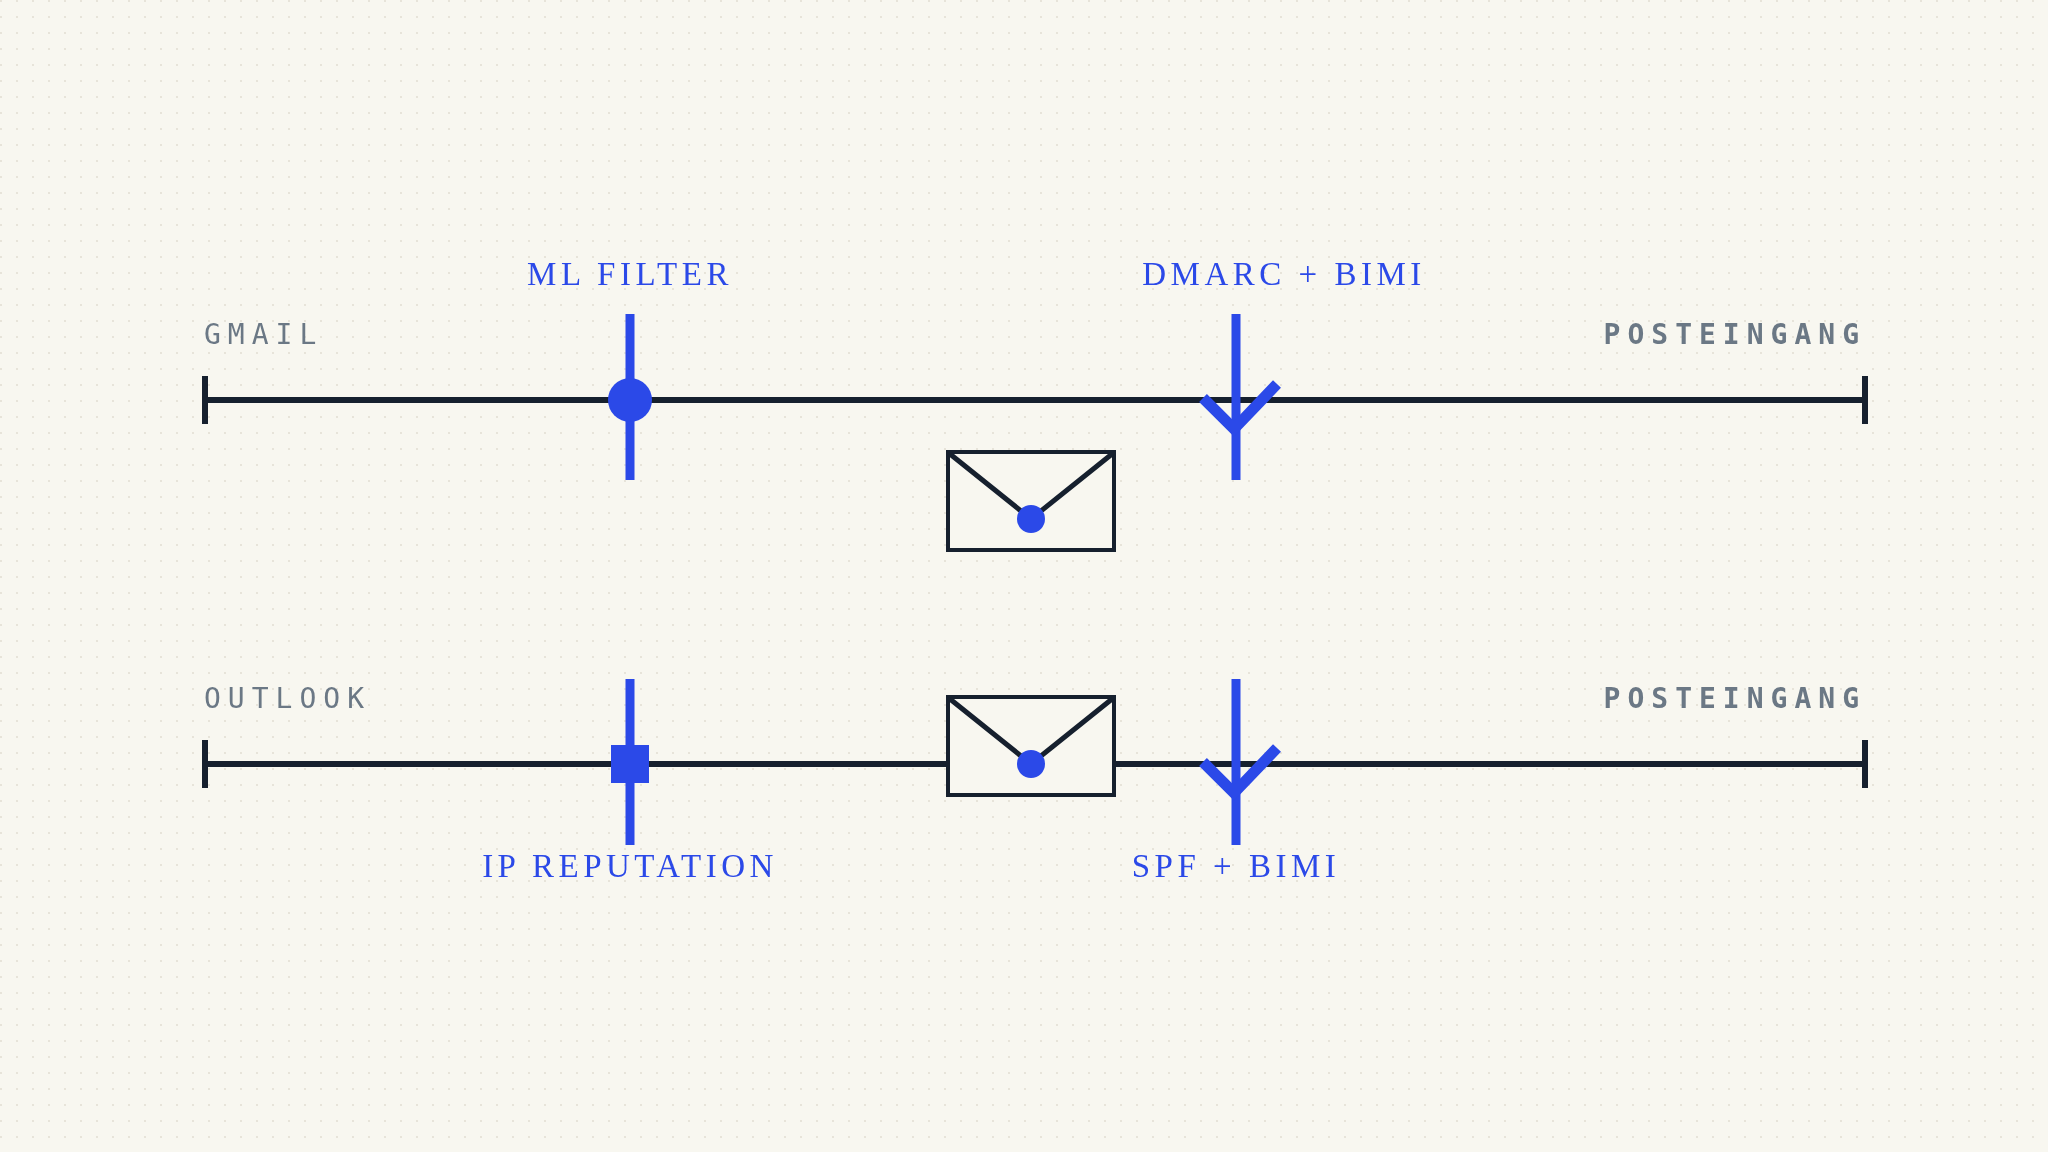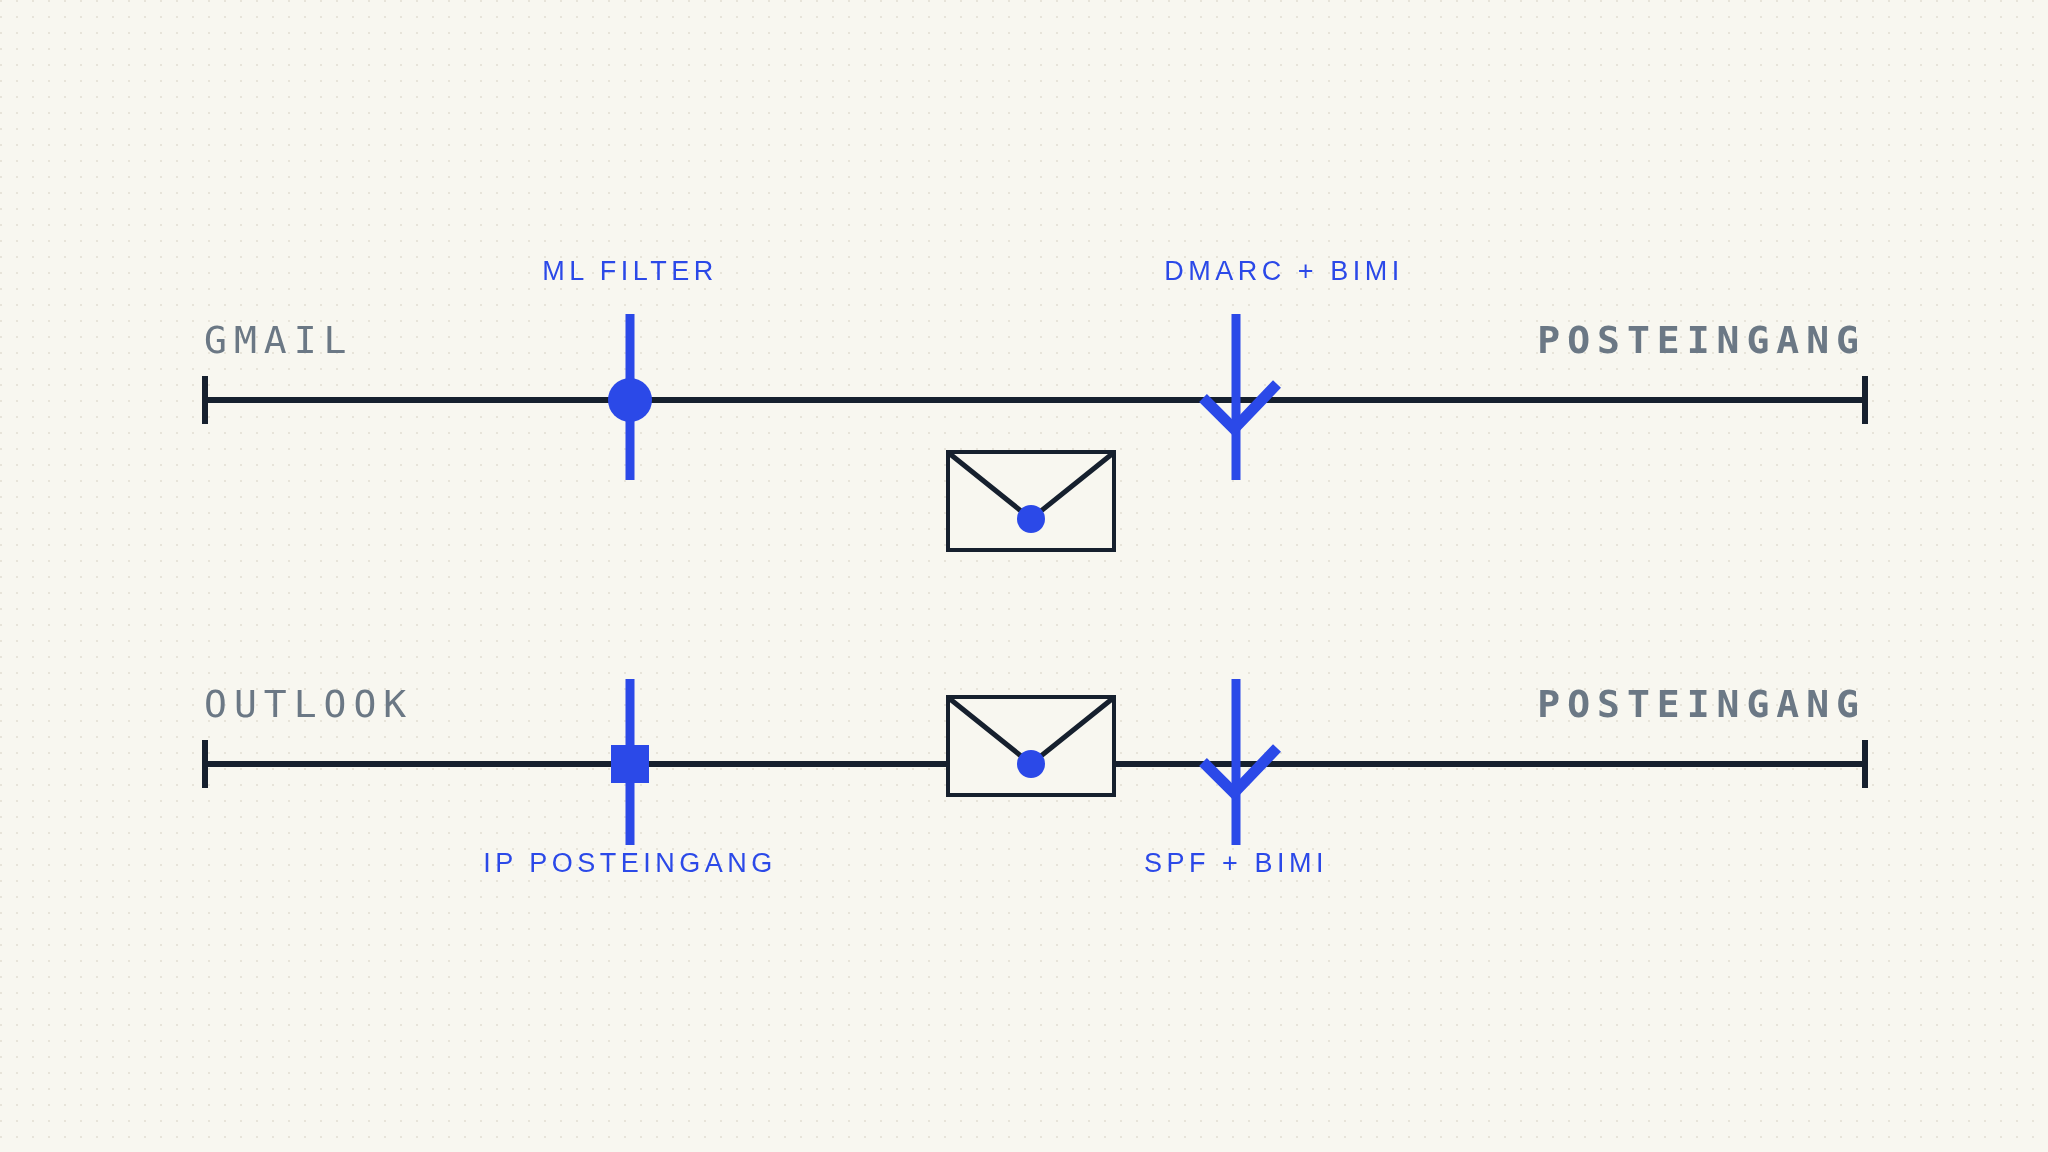--- a/index.html
+++ b/index.html
@@ -17,32 +17,32 @@
       radial-gradient(circle at 1px 1px, rgba(170,160,140,0.22) 1px, transparent 1.4px);
     background-size: 16px 16px;
     overflow: hidden;
     font-family: "DejaVu Sans Mono", "Liberation Mono", monospace;
   }
 
   
   .endpoint-label {
     position: absolute;
     font-family: "DejaVu Sans Mono", "Liberation Mono", monospace;
-    font-size: 38px;
+    font-size: 28px;
     letter-spacing: 7px;
     color: #6b7885;
     white-space: nowrap;
     font-weight: 400;
   }
   .endpoint-label.right { text-align: right; font-weight: bold; }
 
   .marker-label {
     position: absolute;
-    font-family: Liberation Sans, sans-serif;
-    font-size: 27px;
+    font-family: Liberation Serif, serif;
+    font-size: 33px;
     letter-spacing: 4.5px;
     color: #2b49e8;
     white-space: nowrap;
     transform: translateX(-50%);
     font-weight: 400;
   }
 
   
   #art {
     position: absolute;
@@ -110,17 +110,17 @@
   <div class="endpoint-label right" style="right:182px; top:318px;">POSTEINGANG</div>
 
   <div class="marker-label" style="left:630px; top:256px;">ML FILTER</div>
 
   <div class="marker-label" style="left:1284px; top:256px;">DMARC + BIMI</div>
 
   <div class="endpoint-label" style="left:204px; top:682px;">OUTLOOK</div>
 
   <div class="endpoint-label right" style="right:182px; top:682px;">POSTEINGANG</div>
 
-  <div class="marker-label" style="left:630px; top:848px;">IP POSTEINGANG</div>
+  <div class="marker-label" style="left:630px; top:848px;">IP REPUTATION</div>
 
   <div class="marker-label" style="left:1236px; top:848px;">SPF + BIMI</div>
 
 </div>
 
 </body></html>

